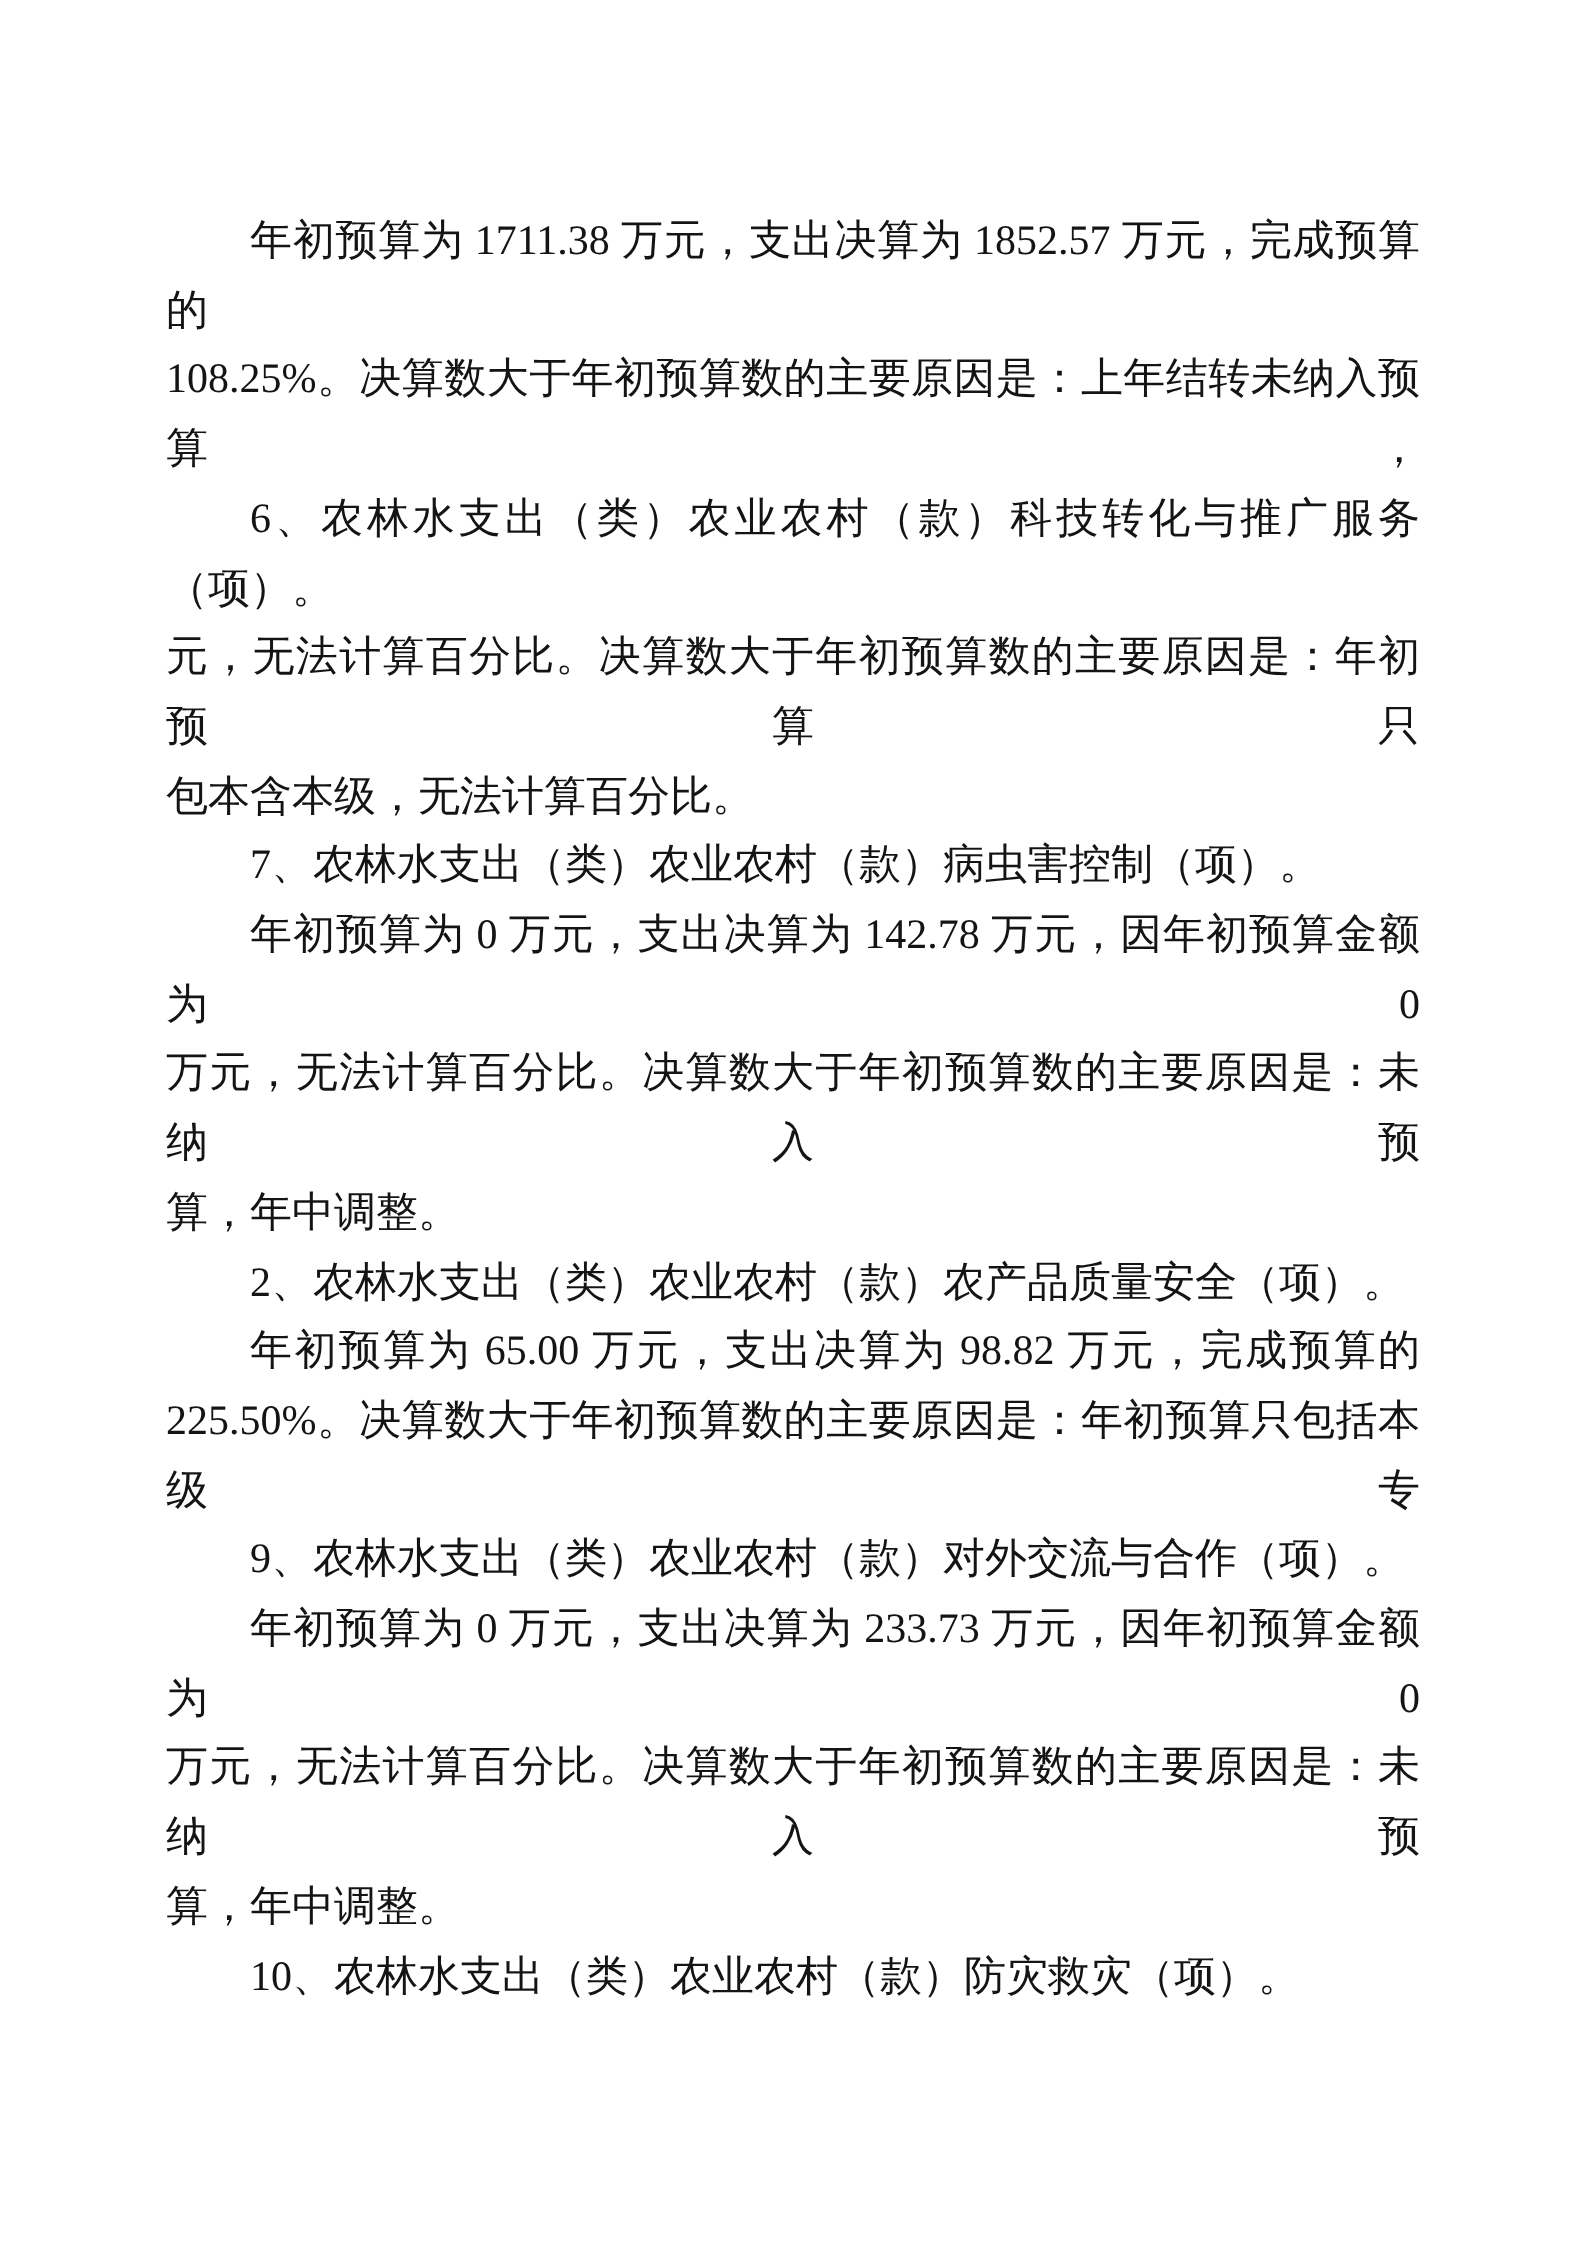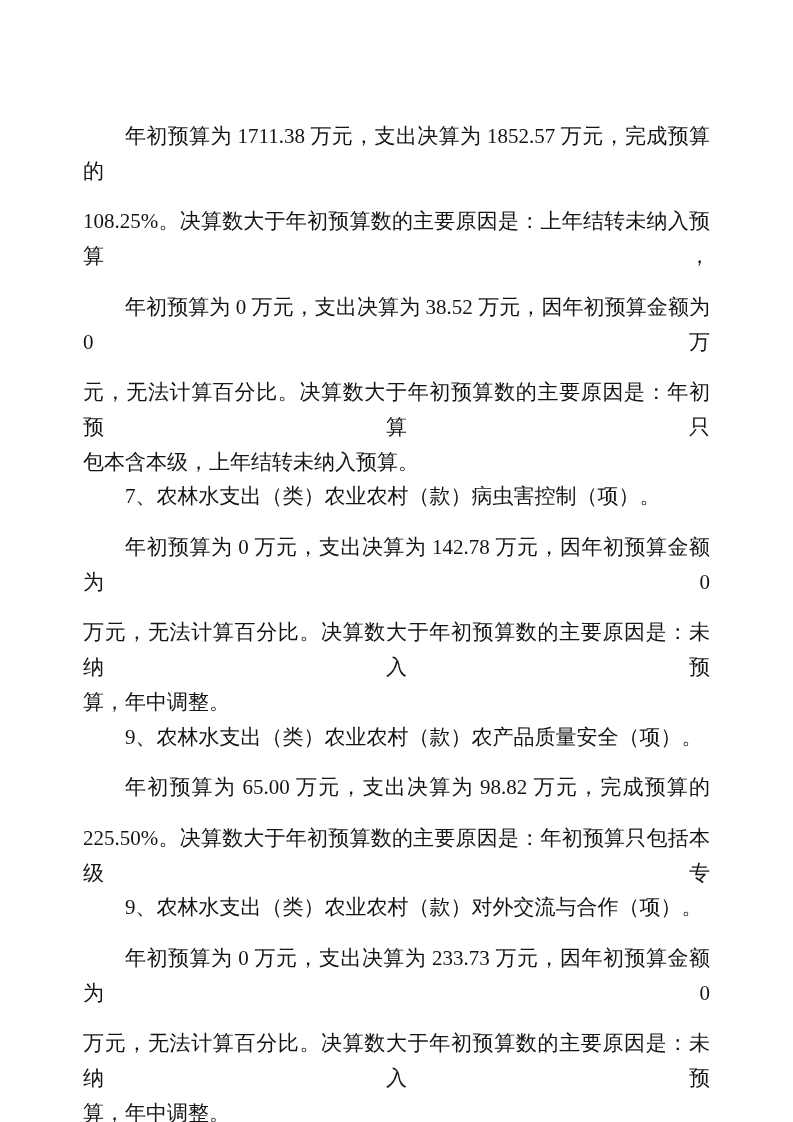--- a/index.html
+++ b/index.html
@@ -27,51 +27,52 @@
     margin: 0;
     padding: 0;
   }
   .line {
     white-space: normal;
     text-align: justify;
   }
   .line.full {
     
     text-align-last: justify;
-    margin-top: 16px;
   }
   .line.first {
     text-indent: 2em;
   }
 </style>
 </head>
 <body>
 
 <main class="page">
   <div class="doc-body">
 
   <div class="para">
         <div class="line first full">年初预算为 1711.38 万元，支出决算为 1852.57 万元，完成预算的</div>
         <div class="line full">108.25%。决算数大于年初预算数的主要原因是：上年结转未纳入预算，</div>
       </div>
       <div class="para">
-        <div class="line first full">年初预算为 0 万元，支出决算为 38.52 万元，因年初预算金额为 0 万</div>
+        <div class="line first">6、农林水支出（类）农业农村（款）科技转化与推广服务（项）。</div>
+      </div>
+      <div class="para">
         <div class="line full">元，无法计算百分比。决算数大于年初预算数的主要原因是：年初预算只</div>
-        <div class="line">包本含本级，上年结转未纳入预算。</div>
+        <div class="line">包本含本级，无法计算百分比。</div>
       </div>
       <div class="para">
         <div class="line first">7、农林水支出（类）农业农村（款）病虫害控制（项）。</div>
       </div>
       <div class="para">
         <div class="line first full">年初预算为 0 万元，支出决算为 142.78 万元，因年初预算金额为 0</div>
         <div class="line full">万元，无法计算百分比。决算数大于年初预算数的主要原因是：未纳入预</div>
         <div class="line">算，年中调整。</div>
       </div>
       <div class="para">
-        <div class="line first">9、农林水支出（类）农业农村（款）农产品质量安全（项）。</div>
+        <div class="line first">2、农林水支出（类）农业农村（款）农产品质量安全（项）。</div>
       </div>
       <div class="para">
         <div class="line first full">年初预算为 65.00 万元，支出决算为 98.82 万元，完成预算的</div>
         <div class="line full">225.50%。决算数大于年初预算数的主要原因是：年初预算只包括本级专</div>
       </div>
       <div class="para">
         <div class="line first">9、农林水支出（类）农业农村（款）对外交流与合作（项）。</div>
       </div>
       <div class="para">
         <div class="line first full">年初预算为 0 万元，支出决算为 233.73 万元，因年初预算金额为 0</div>

